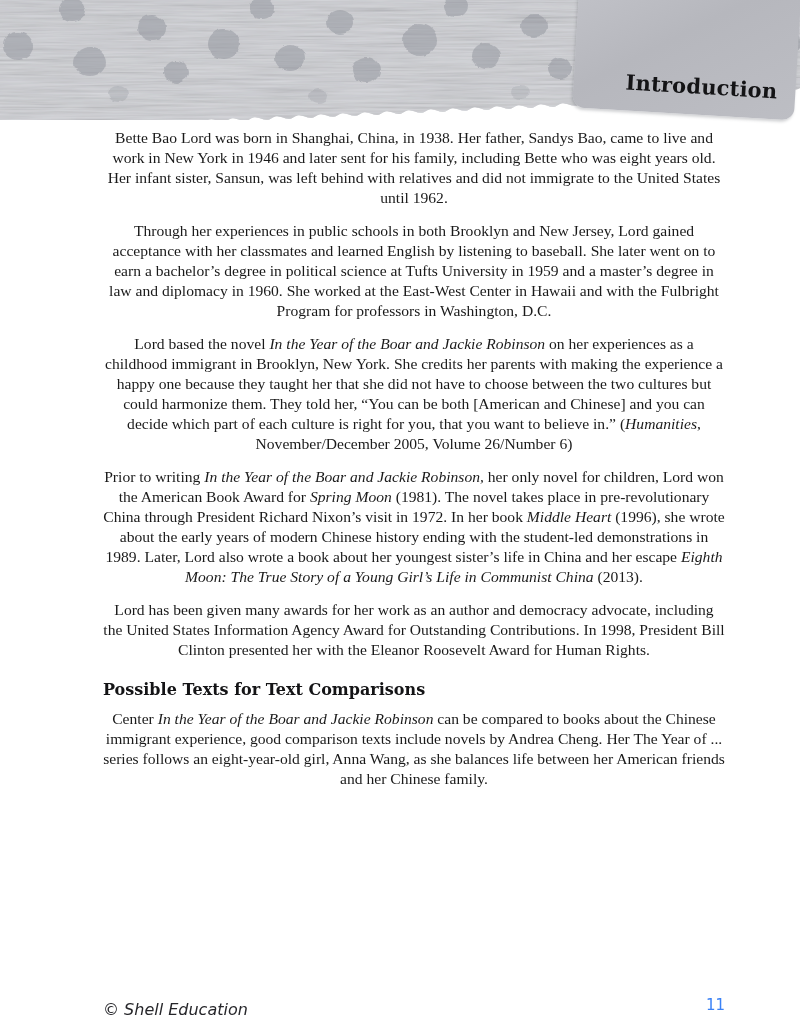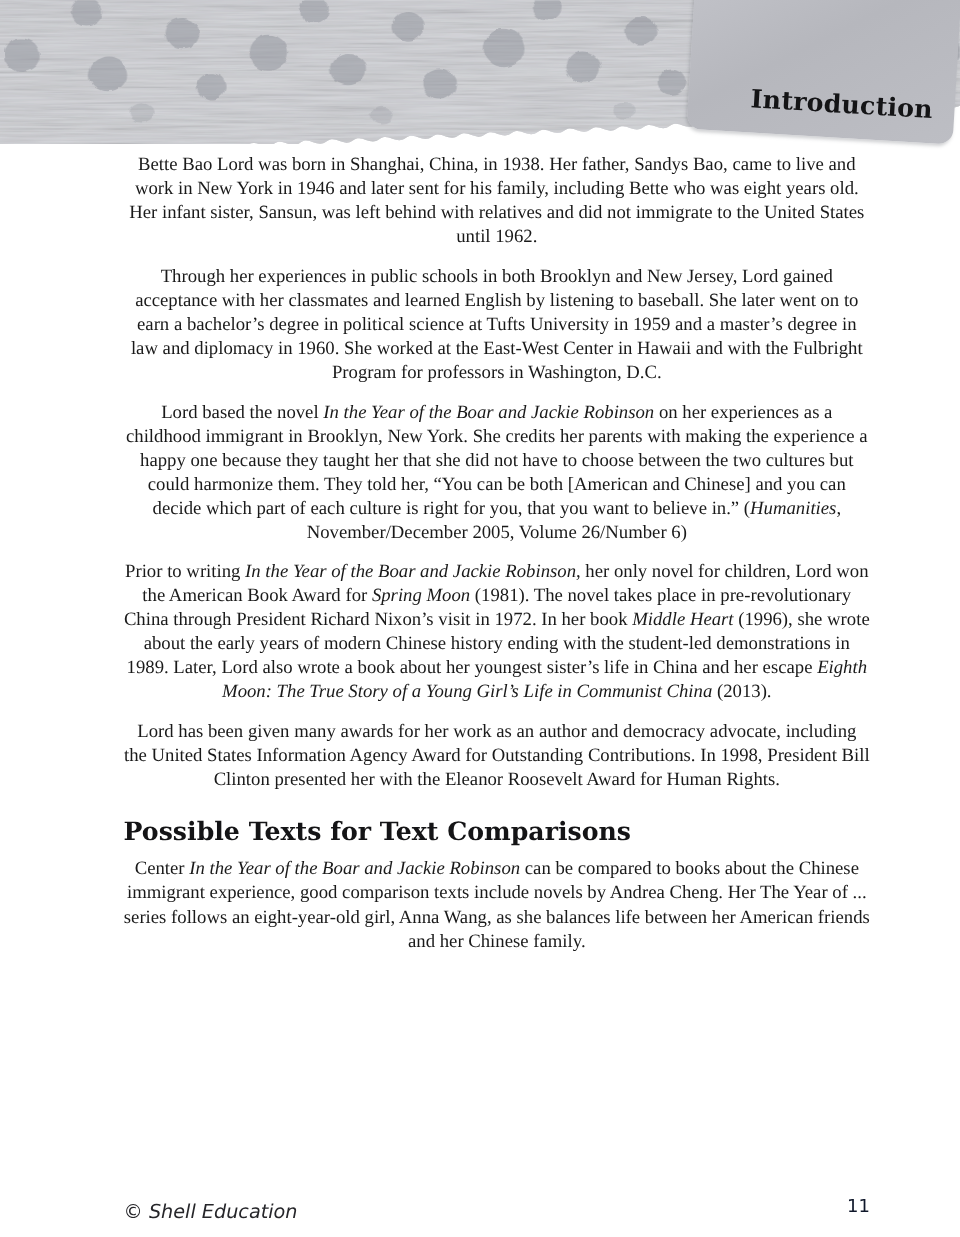--- a/index.html
+++ b/index.html
@@ -66,21 +66,21 @@
     font-weight: bold;
     font-size: 25.5px;
     line-height: 1.12;
     letter-spacing: 0.1px;
     color: #141416;
     margin: 0 0 16px 0;
   }
   .section-title {
     font-family: "DejaVu Serif", "Liberation Serif", serif;
     font-weight: bold;
-    font-size: 21px;
+    font-size: 16px;
     line-height: 1.15;
     color: #141416;
     margin: 21px 0 9px 0;
   }
   .para {
     font-size: 15.6px;
     line-height: 20.1px;
     margin: 0 0 12.5px 0;
     text-align: center;
     color: #1a1a1a;
@@ -110,21 +110,21 @@
     left: 267px; top: 2px;
     font-size: 10.6px;
     font-style: italic;
     color: #26262a;
     white-space: nowrap;
   }
   .footer-page {
     position: absolute;
     right: 0; top: -2px;
     font-size: 15px;
-    color: #0f172a;
+    color: #3b82f6;
     text-align: right;
   }
 </style>
 </head>
 <body>
 
 <div class="header-band">
   <svg width="800" height="120" viewBox="0 0 800 120" xmlns="http://www.w3.org/2000/svg" aria-hidden="true">
     <defs>
 

